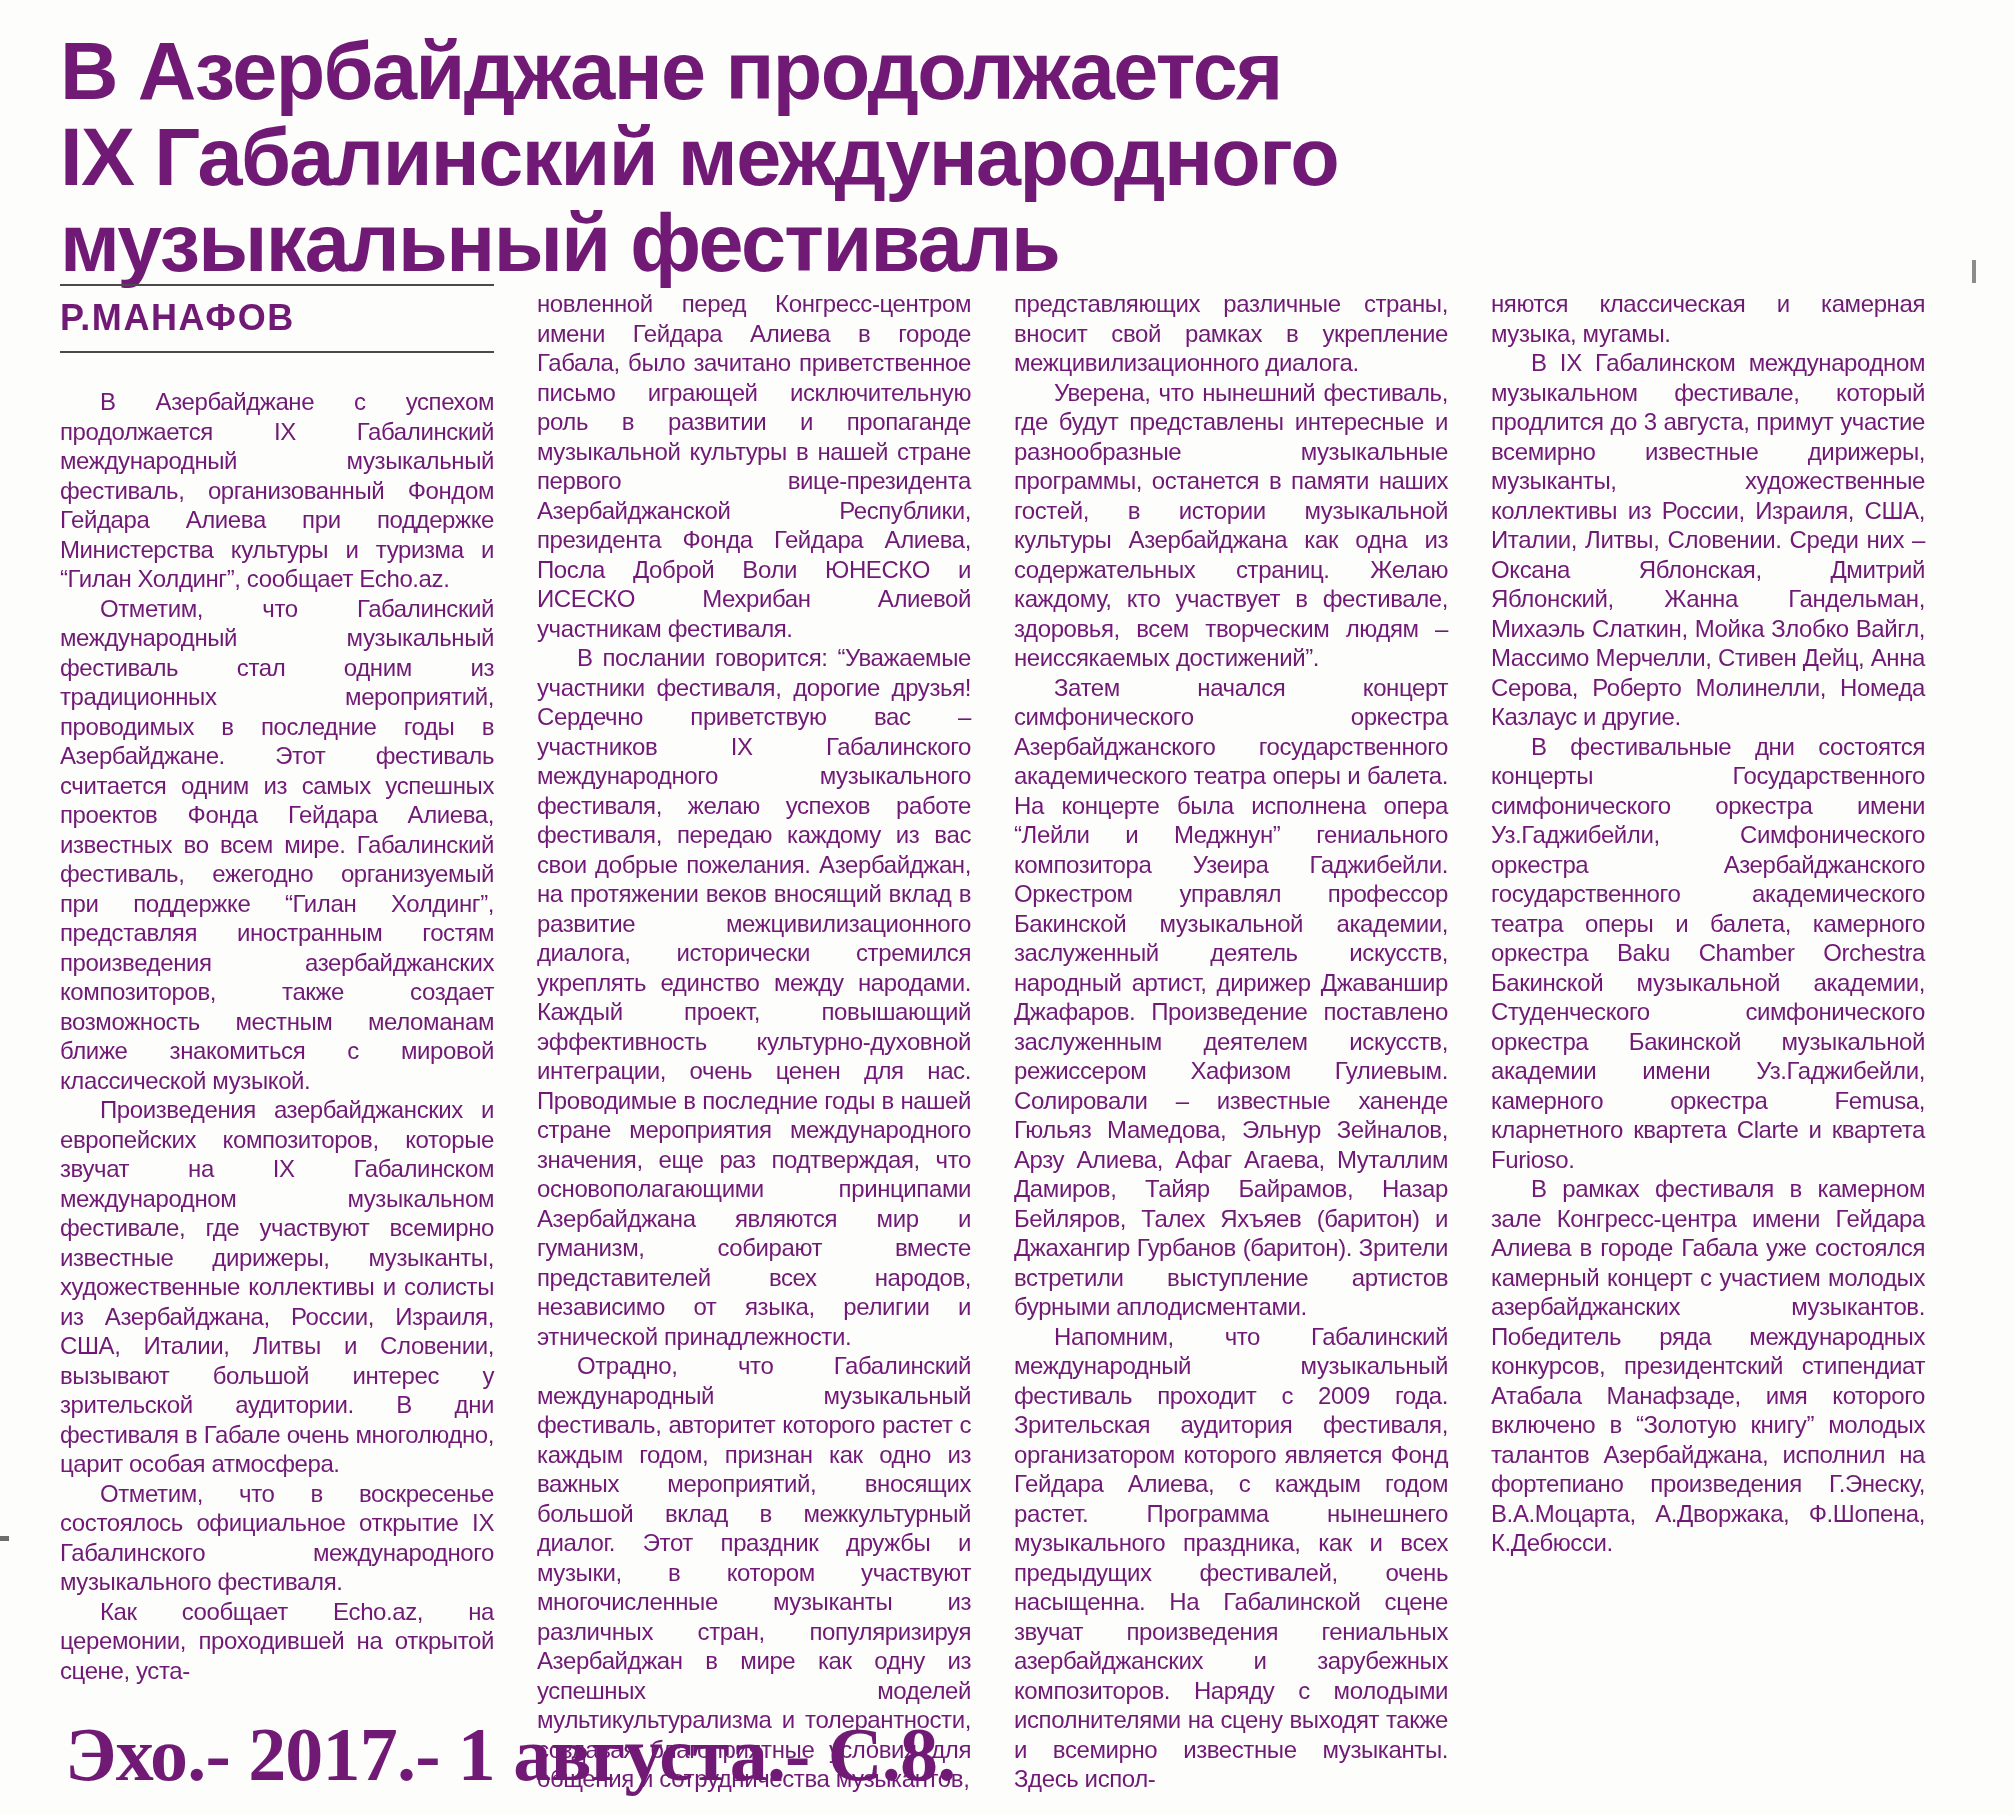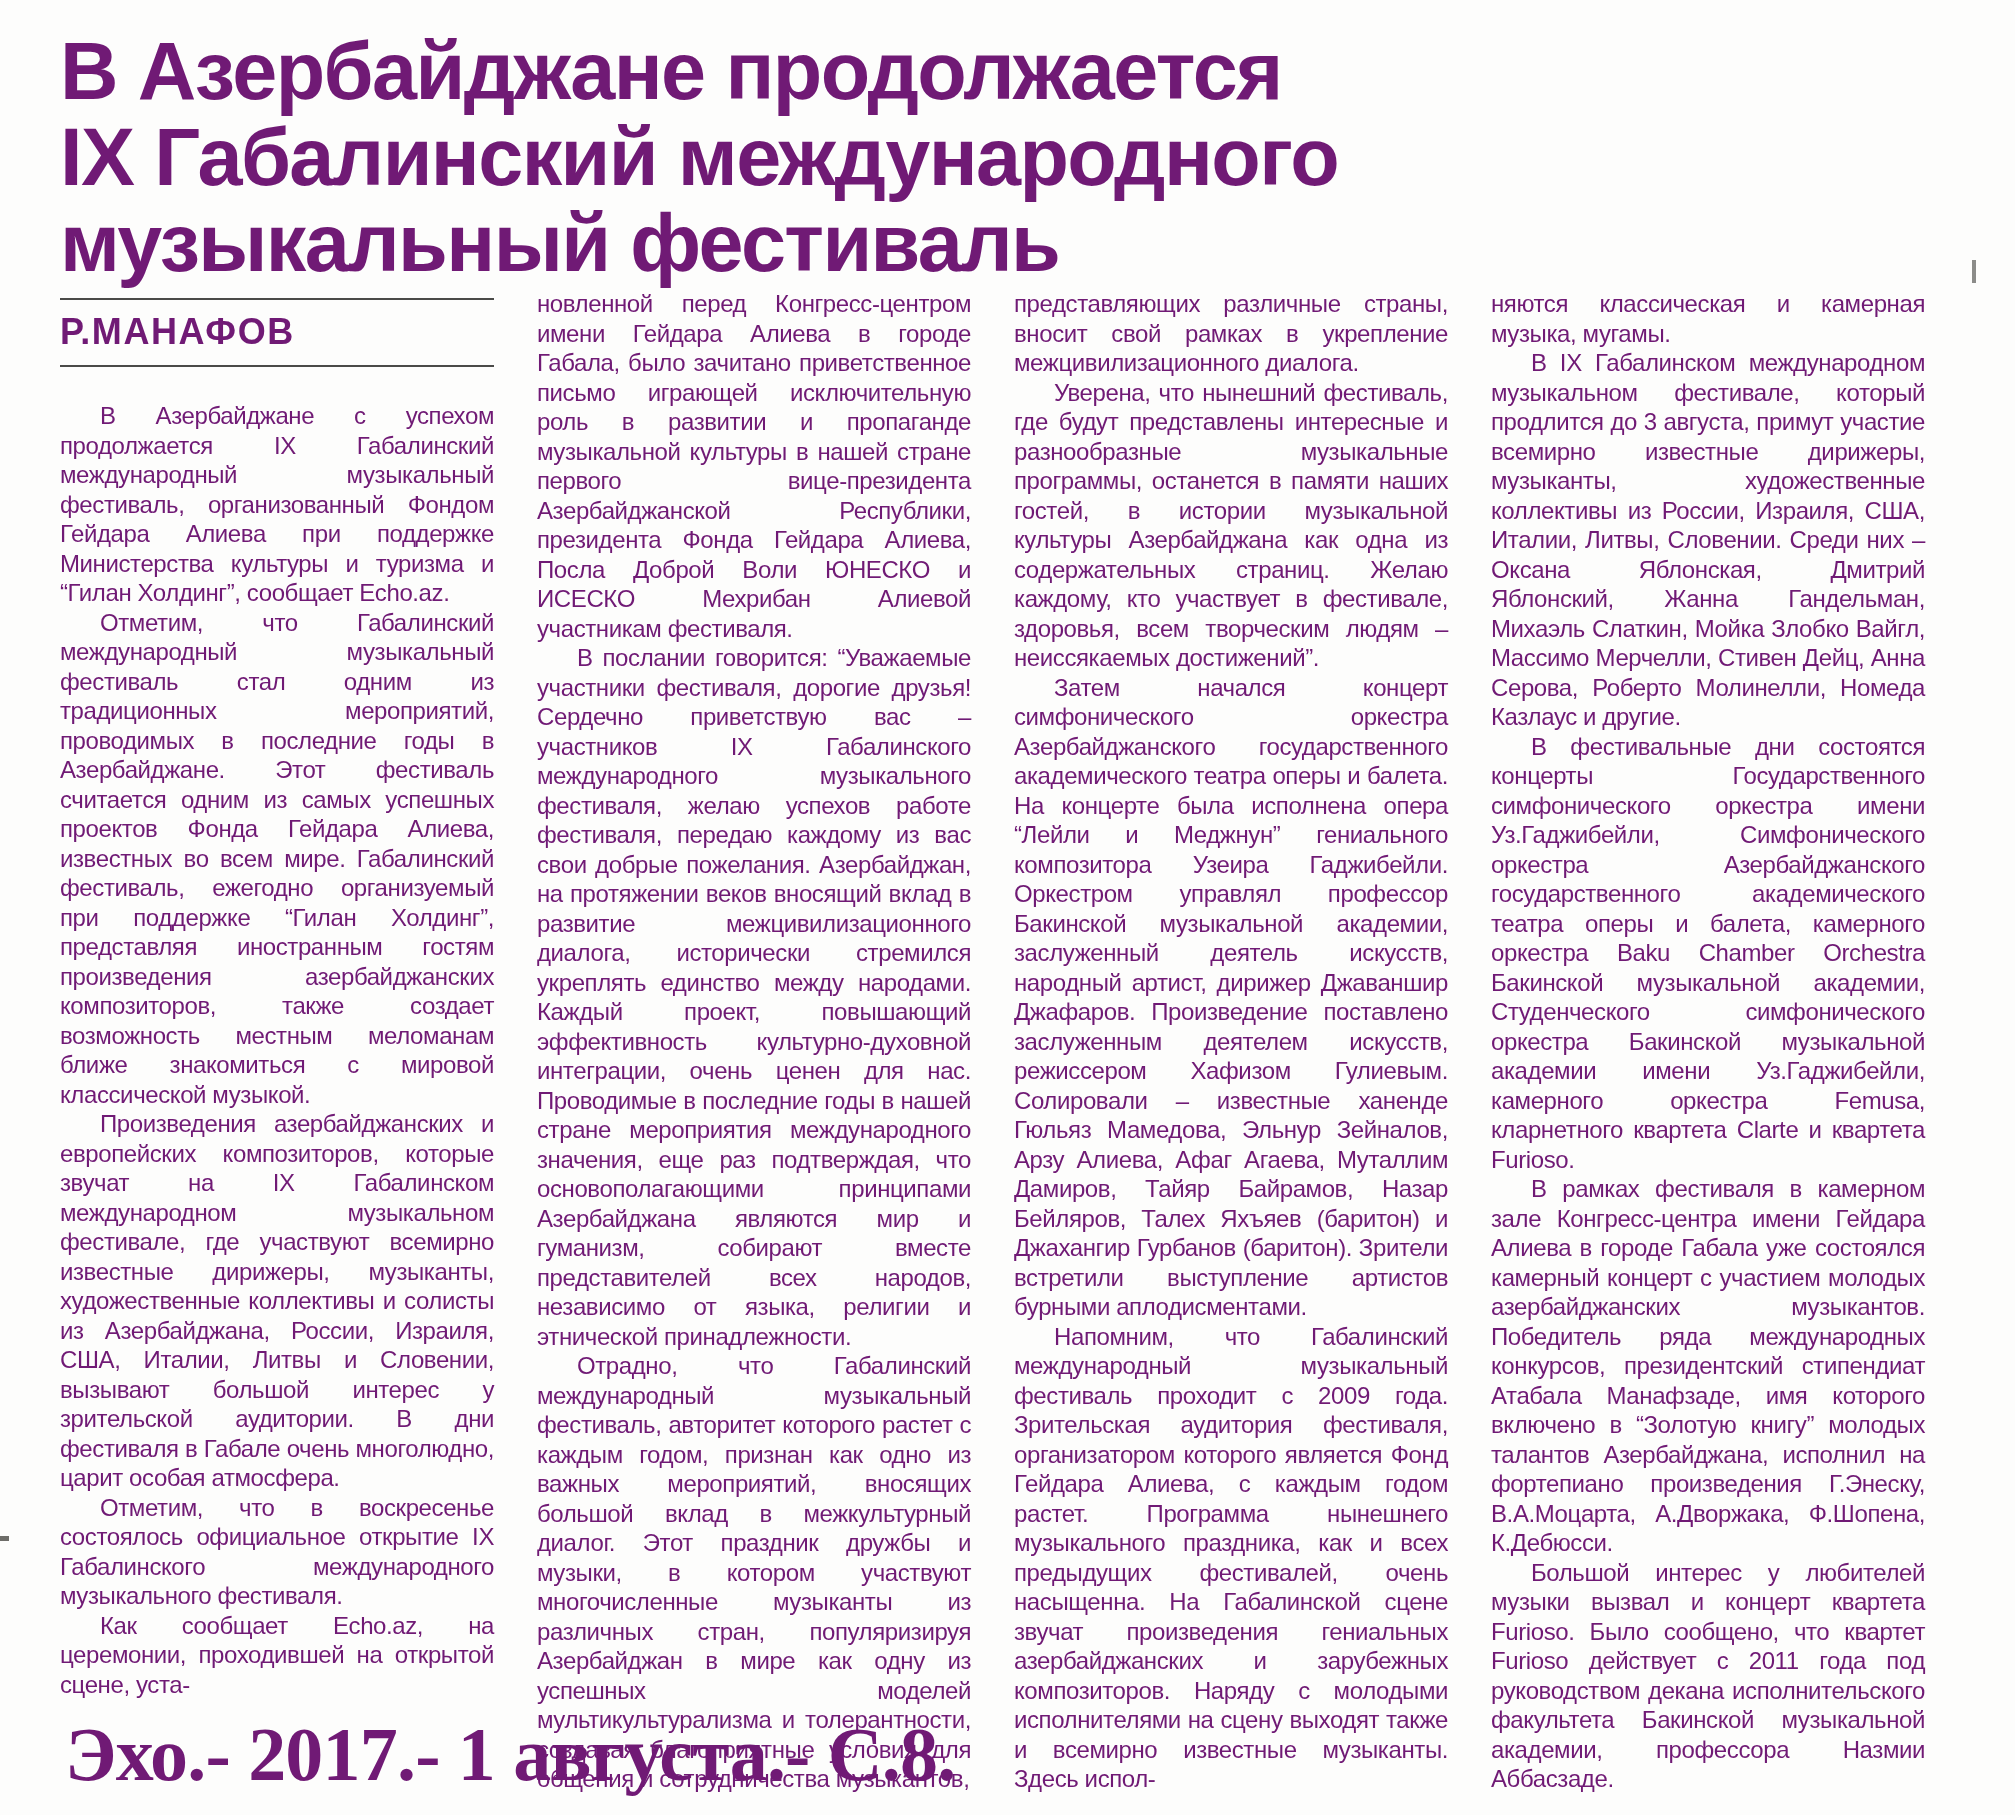--- a/index.html
+++ b/index.html
@@ -41,21 +41,21 @@
   }
   .lead {
     font-style: italic;
     font-weight: 700;
     font-size: 32px;
     line-height: 40px;
     letter-spacing: -0.4px;
     padding-right: 23px;
   }
   .byline-block {
-    margin-top: 25px;
+    margin-top: 11px;
     border-top: 2.3px solid #4a4a48;
     border-bottom: 2.3px solid #4a4a48;
     padding: 11px 0 12.4px 0;
   }
   .byline {
     font-weight: 700;
     font-size: 36px;
     letter-spacing: 1.6px;
   }
   .paras { margin-top: 34px; }
@@ -140,21 +140,20 @@
           <p class="para indent" lang="ru">Затем начался концерт симфонического оркестра Азербайджанского государственного академического театра оперы и балета. На концерте была исполнена опера “Лейли и Меджнун” гениального композитора Узеира Гаджибейли. Оркестром управлял профессор Бакинской музыкальной академии, заслуженный деятель искусств, народный артист, дирижер Джаваншир Джафаров. Произведение поставлено заслуженным деятелем искусств, режиссером Хафизом Гулиевым. Солировали – известные ханенде Гюльяз Мамедова, Эльнур Зейналов, Арзу Алиева, Афаг Агаева, Муталлим Дамиров, Тайяр Байрамов, Назар Бейляров, Талех Яхъяев (баритон) и Джахангир Гурбанов (баритон). Зрители встретили выступление артистов бурными аплодисментами.</p>
           <p class="para indent" lang="ru">Напомним, что Габалинский международный музыкальный фестиваль проходит с 2009 года. Зрительская аудитория фестиваля, организатором которого является Фонд Гейдара Алиева, с каждым годом растет. Программа нынешнего музыкального праздника, как и всех предыдущих фестивалей, очень насыщенна. На Габалинской сцене звучат произведения гениальных азербайджанских и зарубежных композиторов. Наряду с молодыми исполнителями на сцену выходят также и всемирно известные музыканты. Здесь испол-</p>
         </div>
     </div>
     <div class="col">
       <div class="paras" id="col-3">
           <p class="para" lang="ru">няются классическая и камерная музыка, мугамы.</p>
           <p class="para indent" lang="ru">В IX Габалинском международном музыкальном фестивале, который продлится до 3 августа, примут участие всемирно известные дирижеры, музыканты, художественные коллективы из России, Израиля, США, Италии, Литвы, Словении. Среди них – Оксана Яблонская, Дмитрий Яблонский, Жанна Гандельман, Михаэль Слаткин, Мойка Злобко Вайгл, Массимо Мерчелли, Стивен Дейц, Анна Серова, Роберто Молинелли, Номеда Казлаус и другие.</p>
           <p class="para indent" lang="ru">В фестивальные дни состоятся концерты Государственного симфонического оркестра имени Уз.Гаджибейли, Симфонического оркестра Азербайджанского государственного академического театра оперы и балета, камерного оркестра Baku Chamber Orchestra Бакинской музыкальной академии, Студенческого симфонического оркестра Бакинской музыкальной академии имени Уз.Гаджибейли, камерного оркестра Femusa, кларнетного квартета Clarte и квартета Furioso.</p>
           <p class="para indent" lang="ru">В рамках фестиваля в камерном зале Конгресс-центра имени Гейдара Алиева в городе Габала уже состоялся камерный концерт с участием молодых азербайджанских музыкантов. Победитель ряда международных конкурсов, президентский стипендиат Атабала Манафзаде, имя которого включено в “Золотую книгу” молодых талантов Азербайджана, исполнил на фортепиано произведения Г.Энеску, В.А.Моцарта, А.Дворжака, Ф.Шопена, К.Дебюсси.</p>
-          <p class="para indent" lang="ru">Большой интерес у любителей музыки вызвал и концерт квартета Furioso. Было сообщено, что квартет Furioso действует с 2011 года под руководством декана исполнительского факультета Бакинской музыкальной академии, профессора Назмии Аббасзаде.</p>
         </div>
     </div>
   </div>
 
   <footer class="citation">Эхо.- 2017.- 1 августа.- С.8.</footer>
 
   <div class="artifact-right"></div>
   <div class="artifact-left"></div>
 
 </div>

